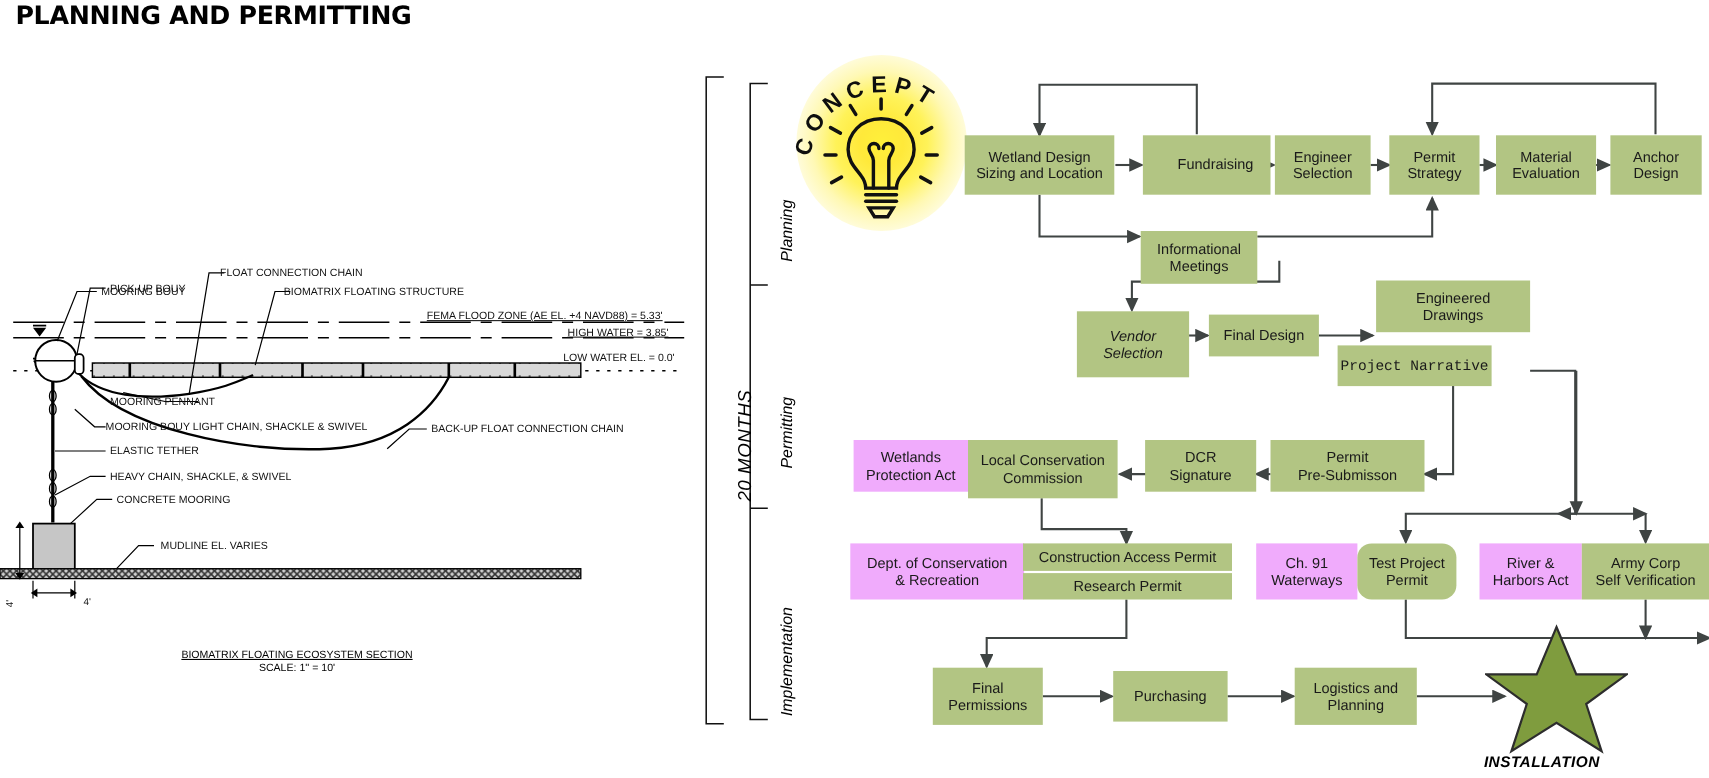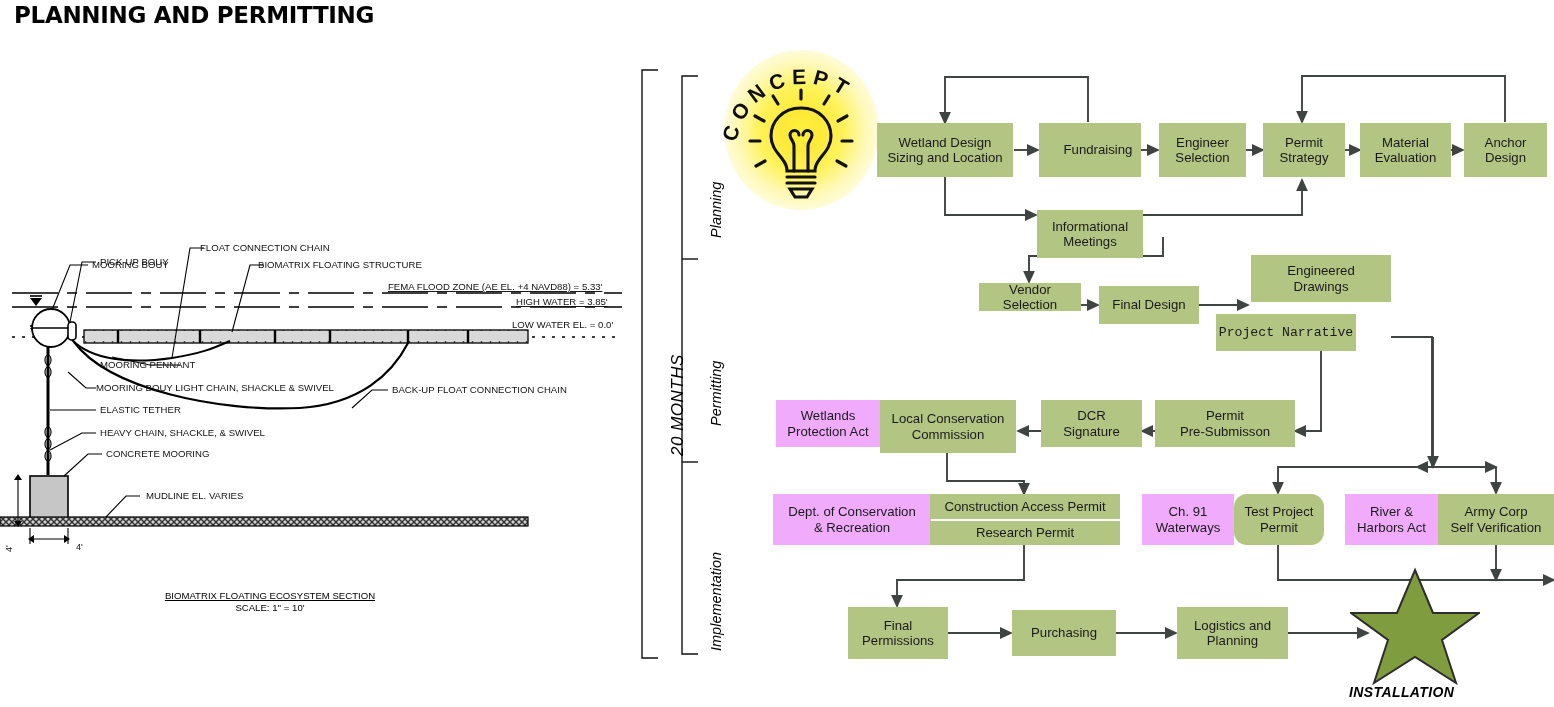--- a/index.html
+++ b/index.html
@@ -261,21 +261,21 @@
       <path d="M948 633 L1011 633"></path>
       <path d="M1116 633 L1176 633"></path>
       <path d="M1288 633 L1368 633"></path>
     </g>
   </svg>
 
   <div class="node green" style="left:877px;top:123px;width:136px;height:54px;">
     <span style="white-space:pre-line">Wetland Design
 Sizing and Location</span>
   </div>
-  <div class="node green" style="left:1039px;top:123px;width:102px;height:54px;padding-left:16px;">
+  <div class="node green" style="left:1039px;top:123px;width:116px;height:54px;padding-left:16px;">
     <span style="white-space:pre-line">Fundraising</span>
   </div>
   <div class="node green" style="left:1159px;top:123px;width:87px;height:54px;">
     <span style="white-space:pre-line">Engineer
 Selection</span>
   </div>
   <div class="node green" style="left:1263px;top:123px;width:82px;height:54px;">
     <span style="white-space:pre-line">Permit
 Strategy</span>
   </div>
@@ -285,21 +285,21 @@
   </div>
   <div class="node green" style="left:1464px;top:123px;width:83px;height:54px;">
     <span style="white-space:pre-line">Anchor
 Design</span>
   </div>
   <div class="node green" style="left:1037px;top:189px;width:106px;height:48px;margin-top:21px;">
     <span style="white-space:pre-line">Informational
 Meetings</span>
   </div>
 
-  <div class="node green" style="left:979px;top:283px;width:102px;height:28px;">
+  <div class="node green" style="left:979px;top:283px;width:102px;height:60px;font-style:italic;">
     <span style="white-space:pre-line">Vendor
 Selection</span>
   </div>
   <div class="node green" style="left:1099px;top:286px;width:100px;height:38px;">
     <span style="white-space:pre-line">Final Design</span>
   </div>
   <div class="node green" style="left:1251px;top:255px;width:140px;height:47px;">
     <span style="white-space:pre-line">Engineered
 Drawings</span>
   </div>

